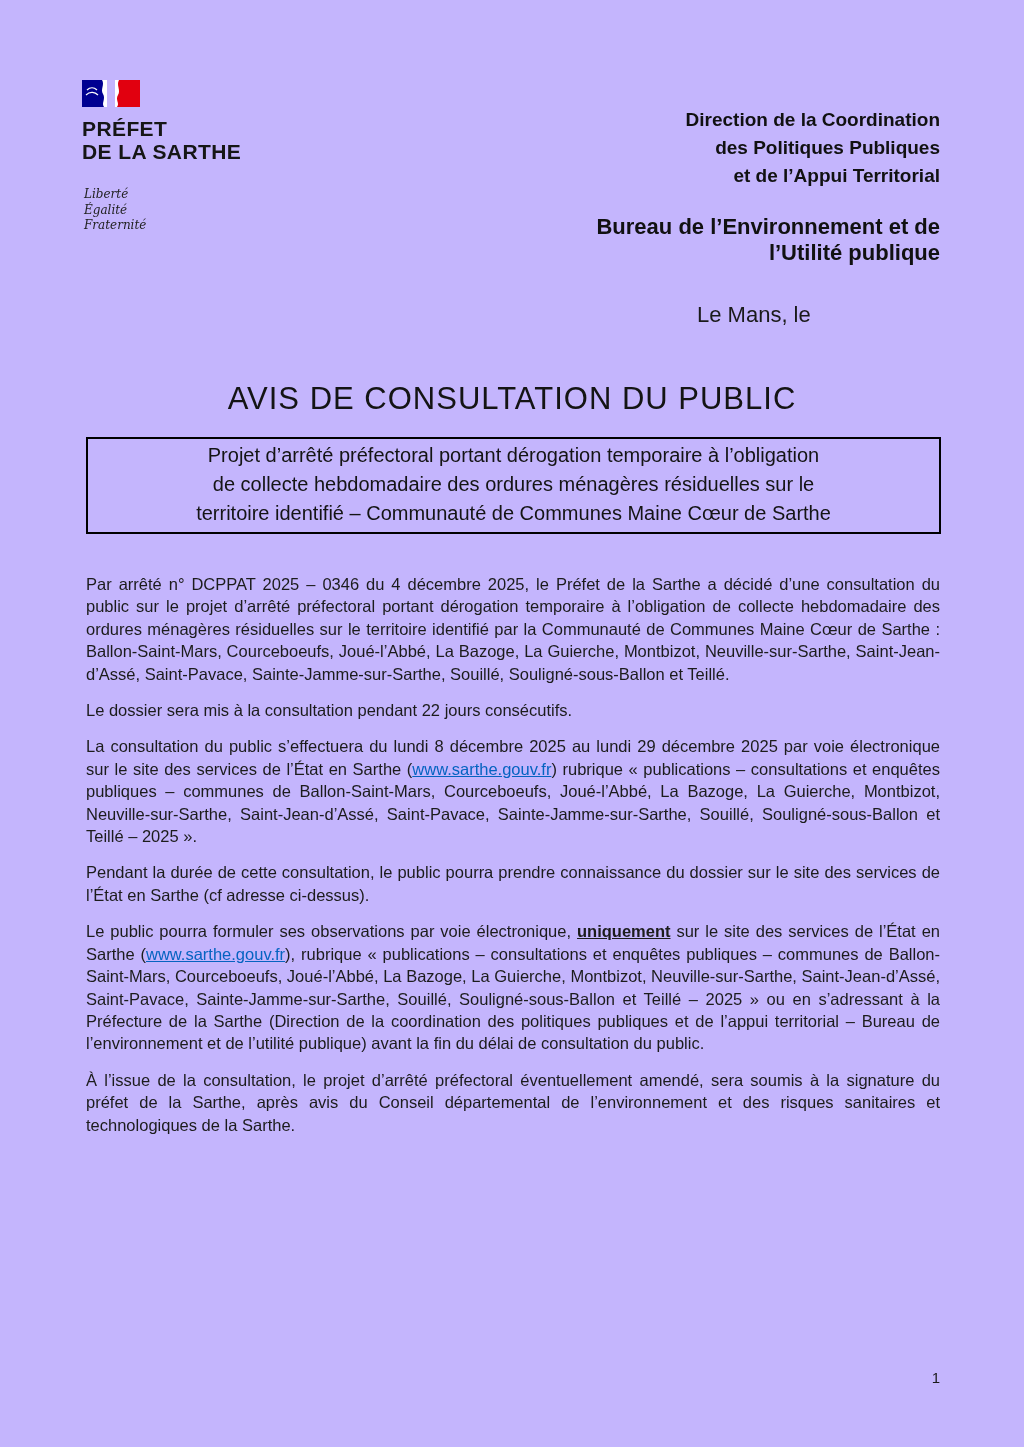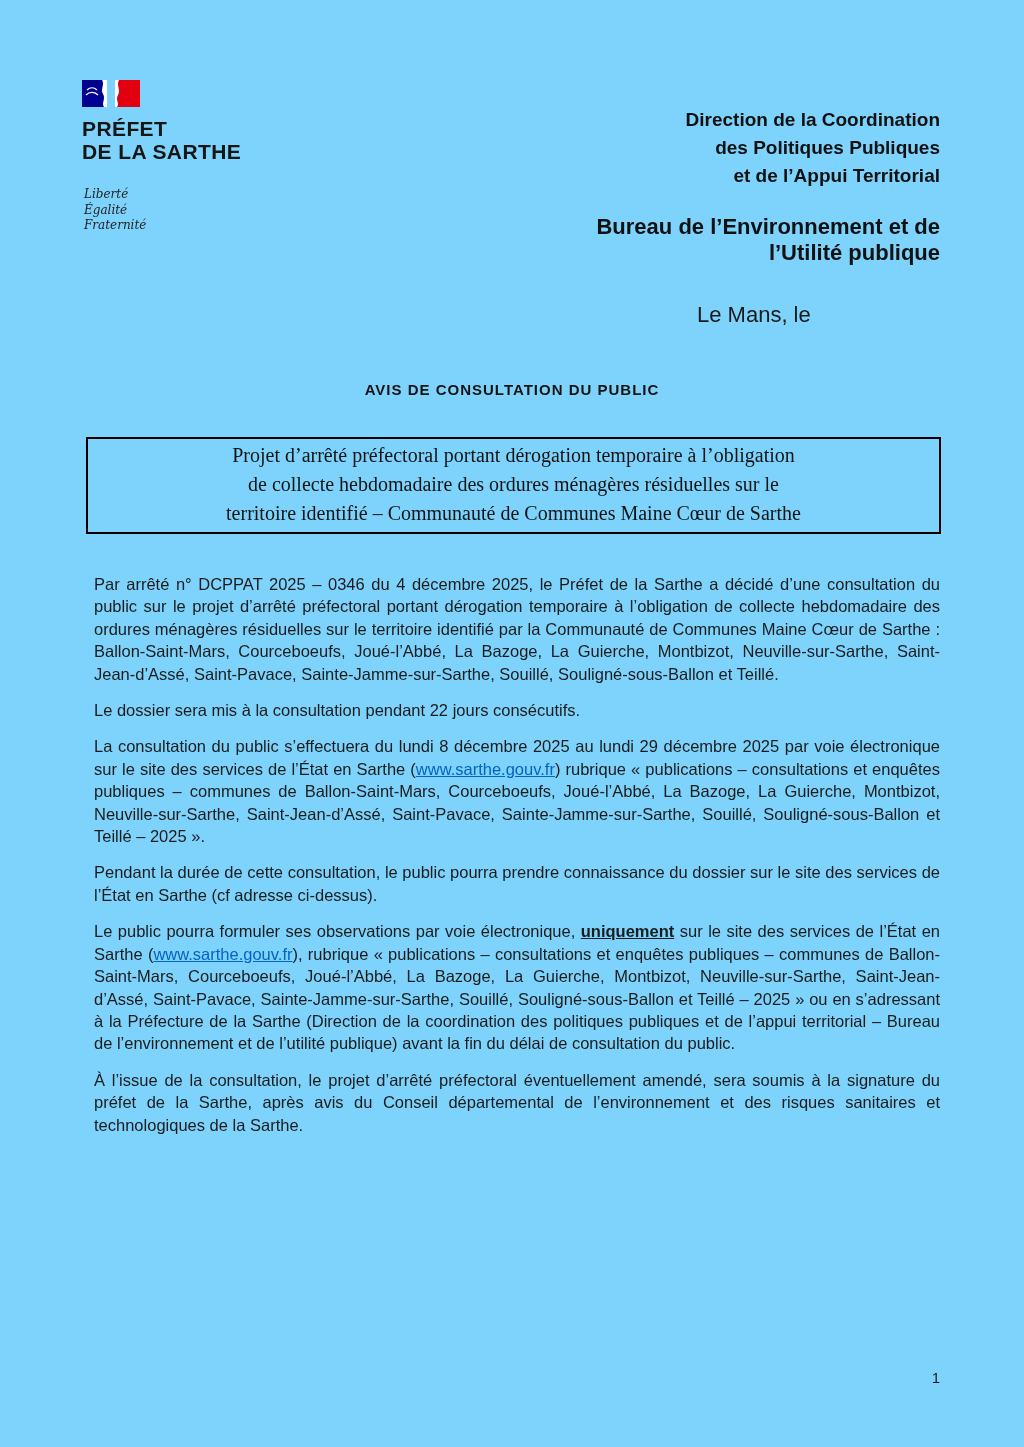--- a/index.html
+++ b/index.html
@@ -1,20 +1,20 @@
 <!DOCTYPE html>
 <html lang="fr"><head>
 <meta charset="utf-8">
 <style>
   html, body { margin: 0; padding: 0; background: #ffffff; }
   .page {
     position: relative;
     width: 1024px;
     height: 1447px;
-    background: #7dd3fc;
+    background: #c4b5fd;
     font-family: "Liberation Sans", sans-serif;
     color: #1a1a1a;
     overflow: hidden;
   }
 
   
   .logo { position: absolute; left: 82px; top: 80px; }
   .logo-name {
     margin-top: 6px;
     font-weight: bold;
@@ -54,50 +54,49 @@
     position: absolute; top: 302px; left: 697px;
     font-size: 22px;
     color: #1a1a1a;
   }
 
   
   .doc-title {
     position: absolute; top: 381px; left: 0;
     width: 100%;
     text-align: center;
-    font-weight: bold;
-    font-size: 15px;
+    font-weight: normal;
+    font-size: 31px;
     letter-spacing: 1px;
     color: #141414;
   }
 
   
   .subject-box {
     position: absolute; top: 437px; left: 86px;
     width: 855px;
     box-sizing: border-box;
     border: 2px solid #000000;
     padding: 2px 6px 4px 6px;
     text-align: center;
     font-size: 20px;
     line-height: 29px;
     color: #141414;
-    font-family: Liberation Serif, serif;
   }
 
   
   .body-text {
     position: absolute; top: 573px; left: 82px;
     width: 858px;
     font-size: 16.5px;
     line-height: 22.4px;
     text-align: justify;
     color: #1c1c1c;
   }
-  .body-text p { margin: 0 0 14px 12px; }
+  .body-text p { margin: 0 0 14px 4px; }
   .link { color: #0563C1; text-decoration: underline; }
   .emph-u { font-weight: bold; text-decoration: underline; }
 
   .page-number {
     position: absolute; top: 1369px; right: 84px;
     font-size: 15px;
     color: #1a1a1a;
   }
 </style>
 </head>

